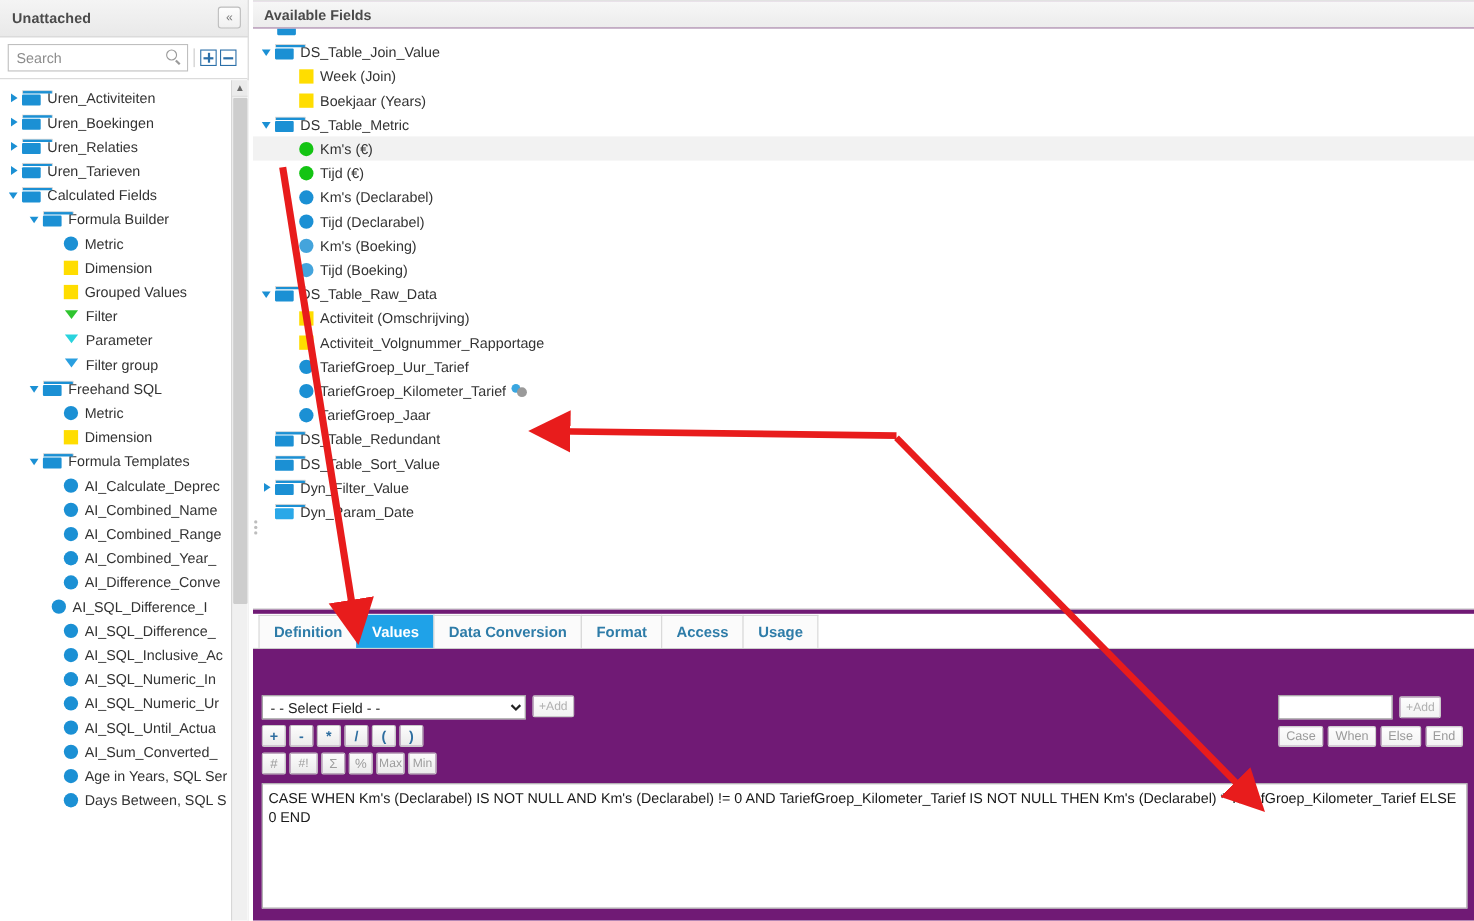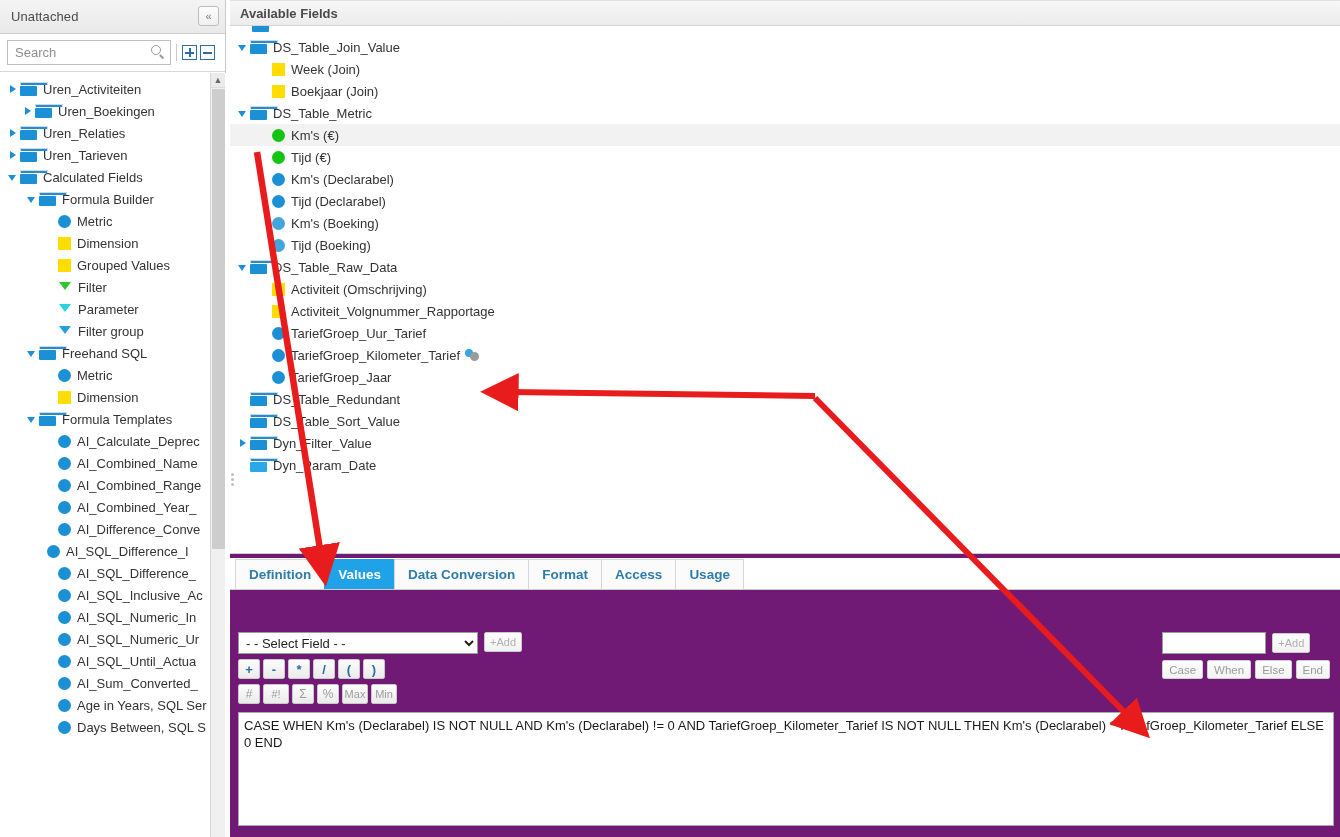--- a/index.html
+++ b/index.html
@@ -22,21 +22,21 @@
     border-right: 1px solid #c8c8c8;
   }
   #left-header {
     position: relative;
     height: 34px;
     background: linear-gradient(#f4f4f4, #e9e9e9);
     border-bottom: 1px solid #cfcfcf;
     display: flex; align-items: center;
   }
   #left-header .title {
-    font-weight: normal; font-size: 13px; color: #4a4a4a;
+    font-weight: bold; font-size: 13px; color: #4a4a4a;
     padding-left: 11px; letter-spacing: .1px;
   }
   #collapse-btn {
     position: absolute; right: 6px; top: 6px;
     width: 21px; height: 20px;
     border: 1px solid #bdbdbd; border-radius: 3px;
     background: linear-gradient(#fdfdfd,#f0f0f0);
     color: #777; font-size: 11px; line-height: 18px; text-align: center;
     cursor: pointer;
   }
@@ -357,21 +357,21 @@
     <div id="left-tree">
       <div id="left-tree-inner">
           <div class="row" style="padding-left: 6px;">
             <span class="twisty closed"></span>
             <span class="ico folder">
               <span class="tab"></span>
               <span class="body"></span>
             </span>
             <span class="lbl">Uren_Activiteiten</span>
           </div>
-          <div class="row" style="padding-left: 21px;">
+          <div class="row" style="padding-left: 6px;">
             <span class="twisty closed"></span>
             <span class="ico folder">
               <span class="tab"></span>
               <span class="body"></span>
             </span>
             <span class="lbl">Uren_Boekingen</span>
           </div>
           <div class="row" style="padding-left: 6px;">
             <span class="twisty closed"></span>
             <span class="ico folder">
@@ -570,21 +570,21 @@
             <span class="lbl">DS_Table_Join_Value</span>
           </div>
           <div class="row" style="padding-left: 28px;">
             <span class="twisty "></span>
             <span class="ico sq"></span>
             <span class="lbl">Week (Join)</span>
           </div>
           <div class="row" style="padding-left: 28px;">
             <span class="twisty "></span>
             <span class="ico sq"></span>
-            <span class="lbl">Boekjaar (Join)</span>
+            <span class="lbl">Boekjaar (Years)</span>
           </div>
           <div class="row" style="padding-left: 6px;">
             <span class="twisty open"></span>
             <span class="ico folder">
               <span class="tab"></span>
               <span class="body"></span>
             </span>
             <span class="lbl">DS_Table_Metric</span>
           </div>
           <div class="row selected" style="padding-left: 28px;">

